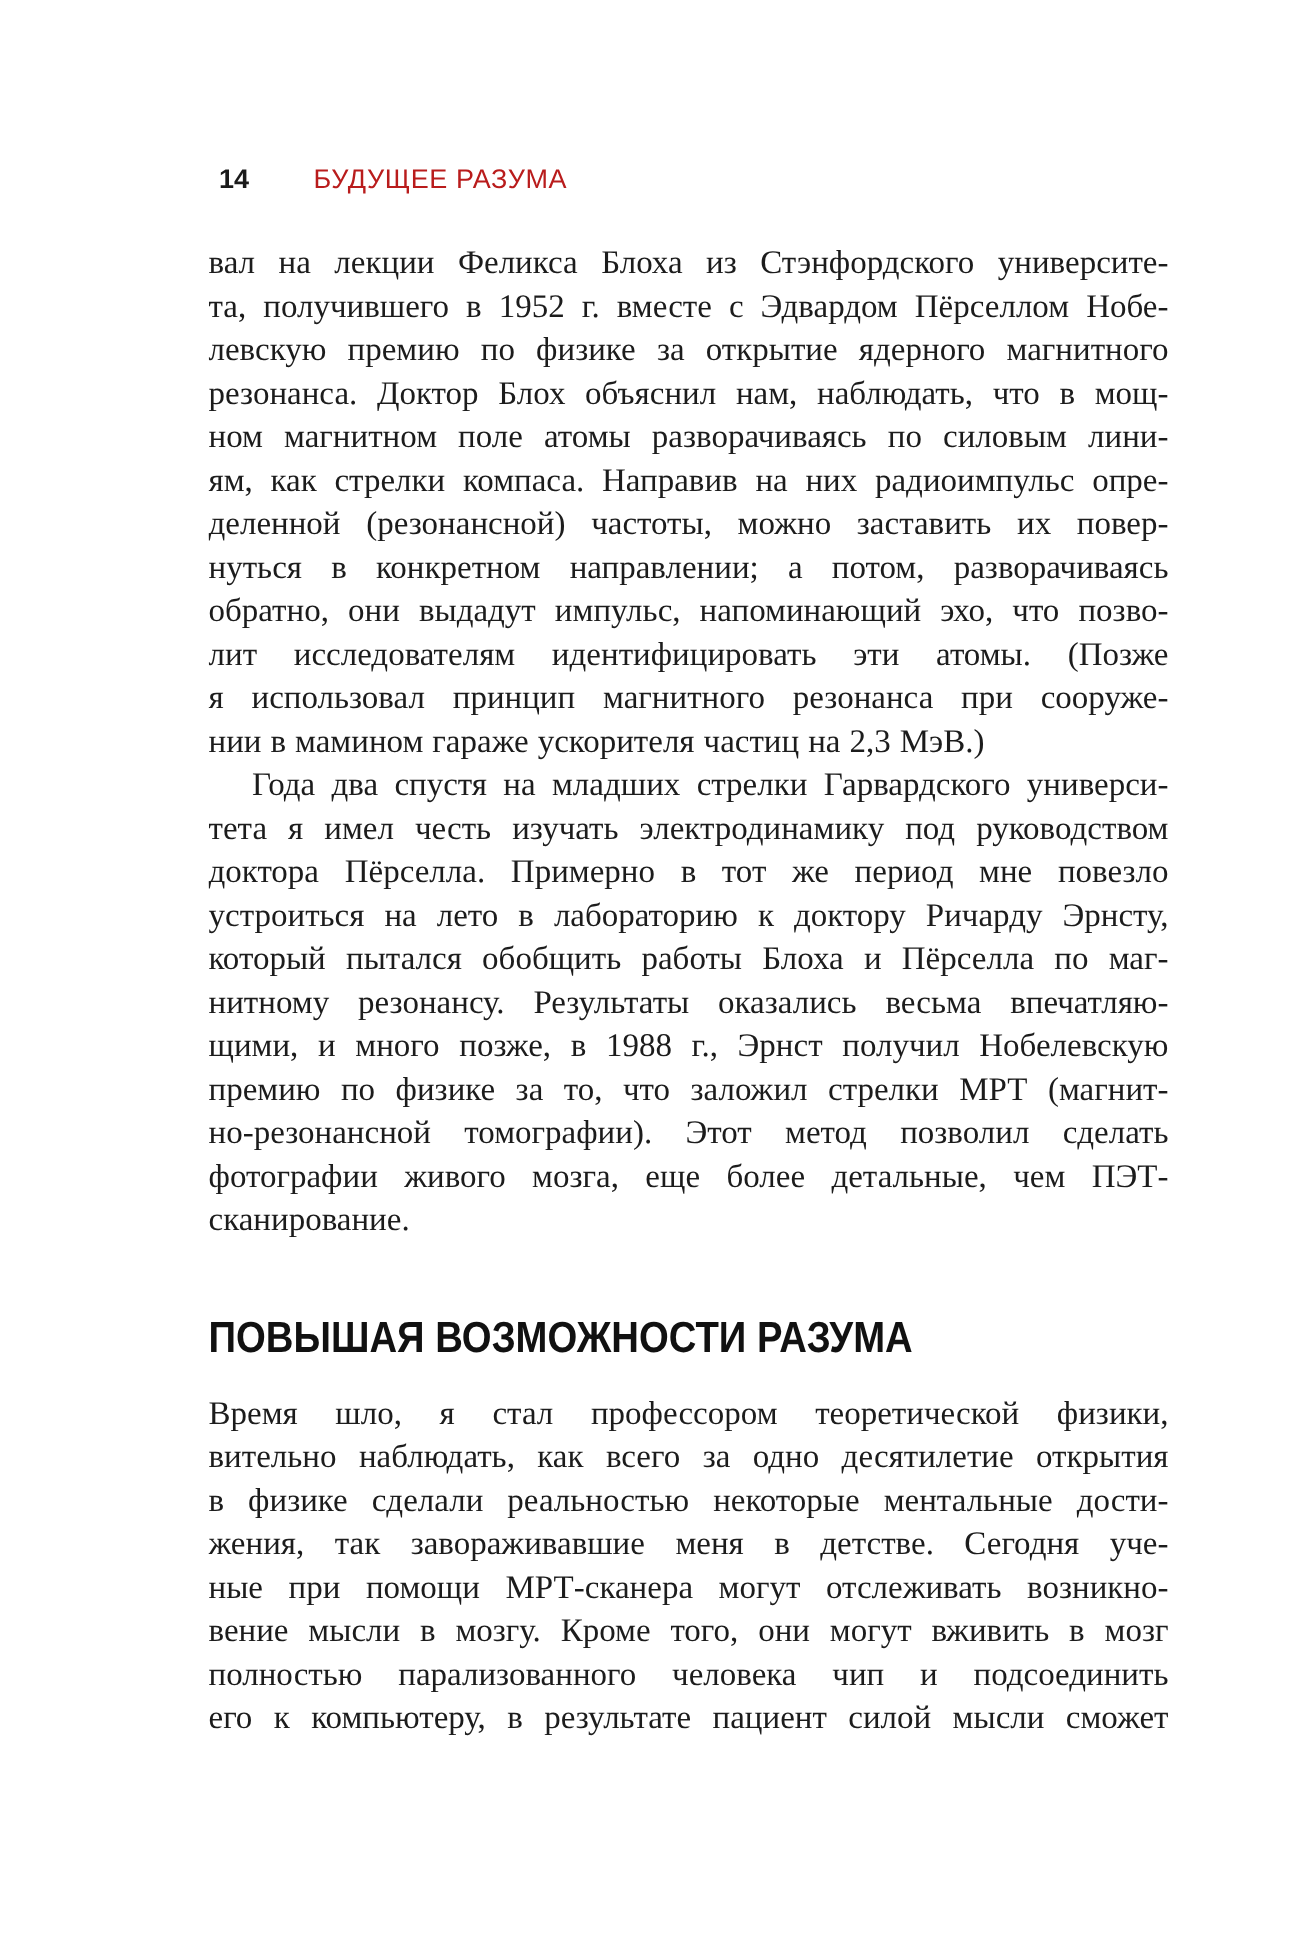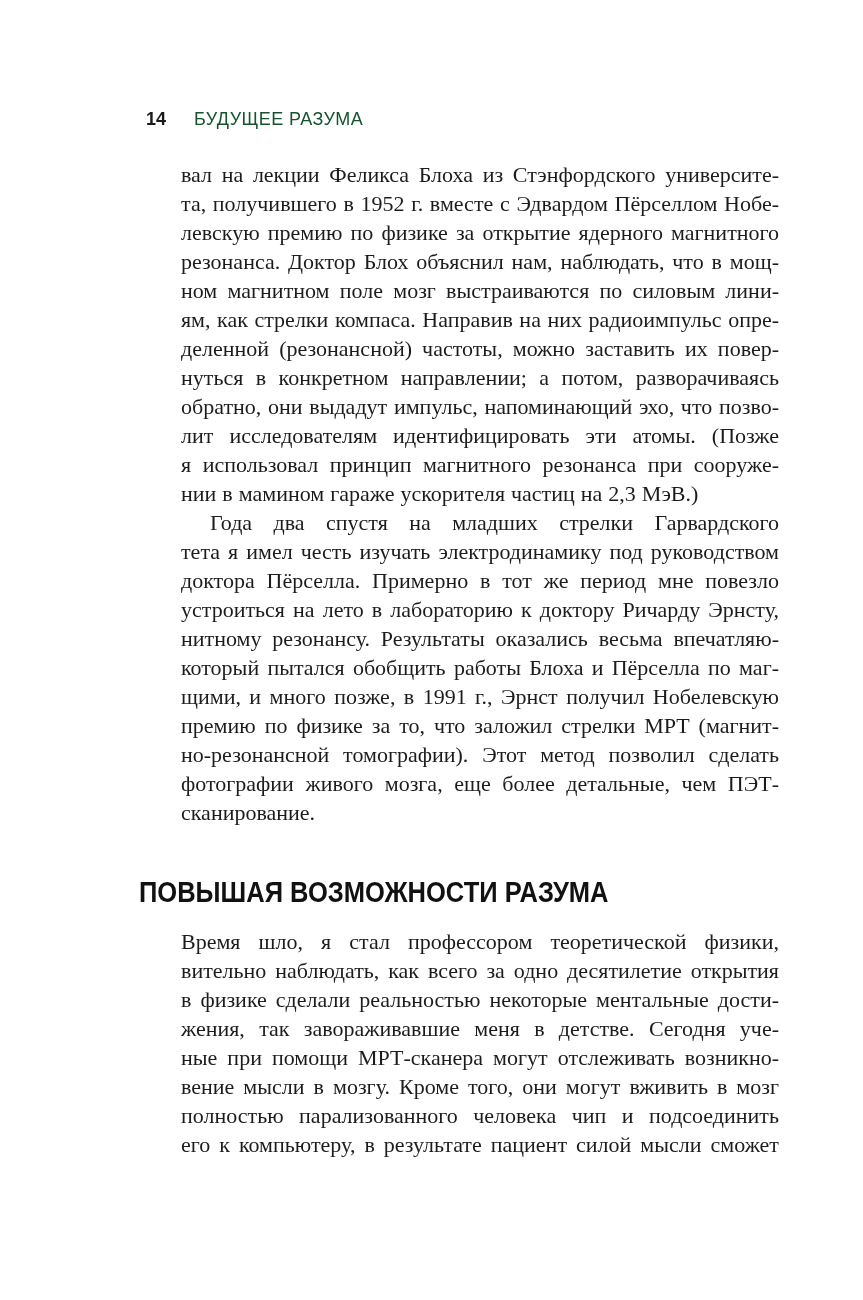--- a/index.html
+++ b/index.html
@@ -16,28 +16,29 @@
   }
   .running-header {
     position: absolute;
     left: 146px;
     top: 108px;
     display: flex;
     align-items: baseline;
     font-family: "Liberation Sans", "DejaVu Sans", sans-serif;
     font-size: 18px;
     line-height: 22px;
+    gap: 32px;
   }
   .page-num {
     font-weight: 700;
     color: #1a1a1a;
   }
   .running-title {
-    margin-left: 28px;
-    color: #14532d;
+    margin-left: 11px;
+    color: #b91c1c;
     letter-spacing: 0.4px;
   }
   .text-column {
     position: absolute;
     left: 139px;
     top: 160px;
     width: 640px;
     font-family: "Liberation Serif", "DejaVu Serif", serif;
     font-size: 22px;
     line-height: 29px;
@@ -46,21 +47,20 @@
   .para {
     margin: 0;
     padding: 0;
   }
   .line {
     height: 29px;
     overflow: hidden;
     text-align: justify;
     text-align-last: justify;
     word-spacing: 0.5px;
-    margin-left: 42px;
   }
   .line.flush {
     text-align-last: left;
   }
   .line.indent {
     text-indent: 29px;
   }
   .section-heading {
     margin: 48px 0 18px 0;
     font-family: "Liberation Sans", "DejaVu Sans", sans-serif;
@@ -81,37 +81,37 @@
   <header class="running-header">
     <span class="page-num">14</span>
     <span class="running-title">БУДУЩЕЕ РАЗУМА</span>
   </header>
   <main class="text-column">
       <div class="para">
         <div class="line">вал на лекции Феликса Блоха из Стэнфордского университе-</div>
         <div class="line">та, получившего в 1952 г. вместе с Эдвардом Пёрселлом Нобе-</div>
         <div class="line">левскую премию по физике за открытие ядерного магнитного</div>
         <div class="line">резонанса. Доктор Блох объяснил нам, наблюдать, что в мощ-</div>
-        <div class="line">ном магнитном поле мозг выстраиваются по силовым лини-</div>
+        <div class="line">ном магнитном поле атомы разворачиваясь по силовым лини-</div>
         <div class="line">ям, как стрелки компаса. Направив на них радиоимпульс опре-</div>
         <div class="line">деленной (резонансной) частоты, можно заставить их повер-</div>
         <div class="line">нуться в конкретном направлении; а потом, разворачиваясь</div>
         <div class="line">обратно, они выдадут импульс, напоминающий эхо, что позво-</div>
         <div class="line">лит исследователям идентифицировать эти атомы. (Позже</div>
         <div class="line">я использовал принцип магнитного резонанса при сооруже-</div>
         <div class="line flush">нии в мамином гараже ускорителя частиц на 2,3 МэВ.)</div>
       </div>
       <div class="para">
         <div class="line indent">Года два спустя на младших стрелки Гарвардского универси-</div>
         <div class="line">тета я имел честь изучать электродинамику под руководством</div>
         <div class="line">доктора Пёрселла. Примерно в тот же период мне повезло</div>
         <div class="line">устроиться на лето в лабораторию к доктору Ричарду Эрнсту,</div>
+        <div class="line">который пытался обобщить работы Блоха и Пёрселла по маг-</div>
         <div class="line">нитному резонансу. Результаты оказались весьма впечатляю-</div>
-        <div class="line">который пытался обобщить работы Блоха и Пёрселла по маг-</div>
-        <div class="line">щими, и много позже, в 1991 г., Эрнст получил Нобелевскую</div>
+        <div class="line">щими, и много позже, в 1988 г., Эрнст получил Нобелевскую</div>
         <div class="line">премию по физике за то, что заложил стрелки МРТ (магнит-</div>
         <div class="line">но-резонансной томографии). Этот метод позволил сделать</div>
         <div class="line">фотографии живого мозга, еще более детальные, чем ПЭТ-</div>
         <div class="line flush">сканирование.</div>
       </div>
       <h2 class="section-heading">ПОВЫШАЯ ВОЗМОЖНОСТИ РАЗУМА</h2>
       <div class="para">
         <div class="line">Время шло, я стал профессором теоретической физики,</div>
         <div class="line">вительно наблюдать, как всего за одно десятилетие открытия</div>
         <div class="line">в физике сделали реальностью некоторые ментальные дости-</div>

